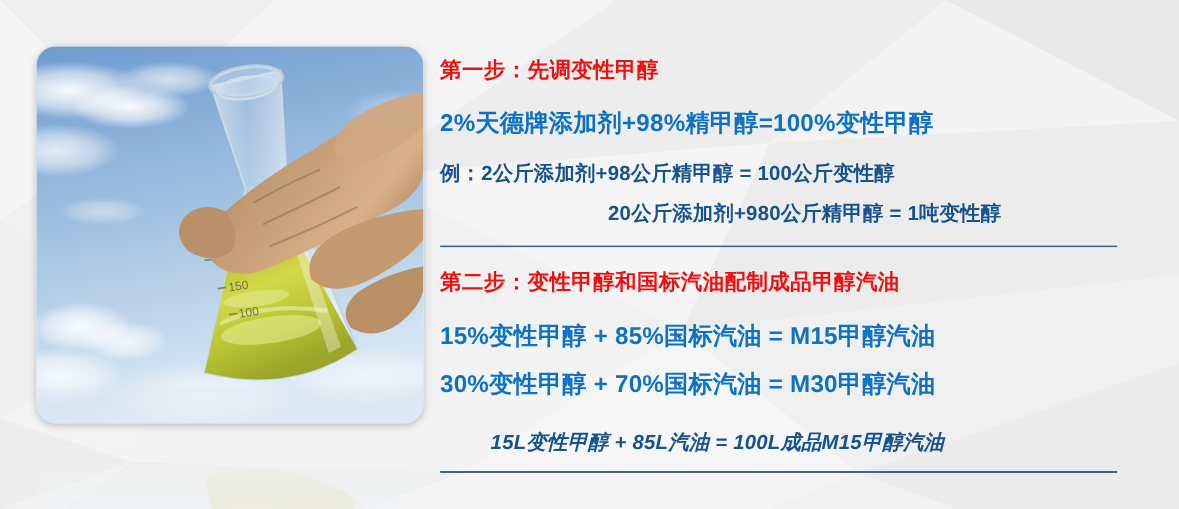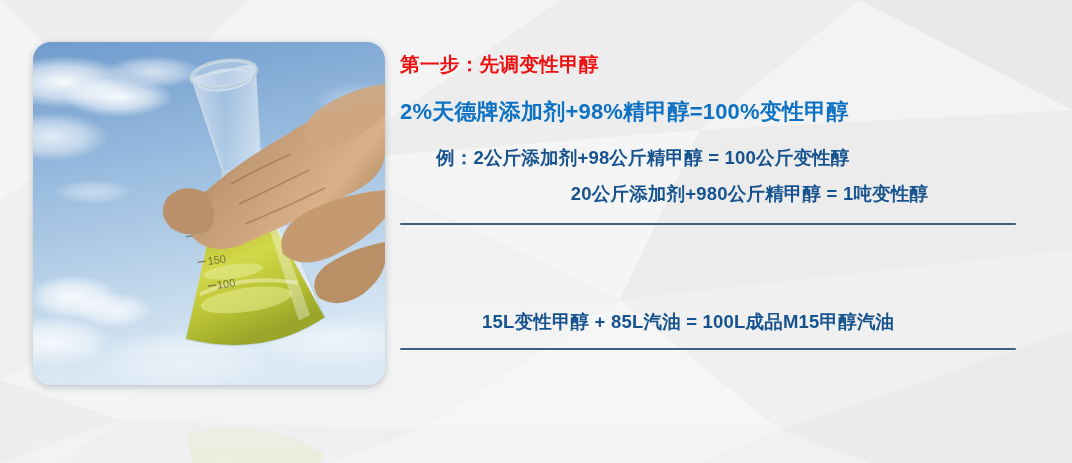--- a/index.html
+++ b/index.html
@@ -94,42 +94,41 @@
     line-height: 1.25;
   }
 
   .ex {
     color: #16538e;
     font-weight: bold;
     font-size: 18.5px;
     white-space: nowrap;
     letter-spacing: 0.2px;
     line-height: 1.25;
-    margin-left: 36px;
   }
 
   .rule {
     height: 0;
     border-top: 2px solid #3f5f86;
     width: 616px;
     border-radius: 1px;
   }
 
   
   .sp-a { height: 22px; }
   .sp-b { height: 20px; }
   .sp-c { height: 13px; }
   .sp-d { height: 18px; }
   .sp-e { height: 20px; }
   .sp-f { height: 16px; }
   .sp-g { height: 14px; }
   .sp-h { height: 15px; }
 
   .indent-1 { padding-left: 43px; text-align: center; }
-  .indent-2 { padding-left: 46px; }
+  .indent-2 { padding-left: 46px; font-style: italic; }
 </style>
 </head>
 <body>
 
 <div id="slide">
 
   <svg class="poly-bg" viewBox="0 0 1072 463" preserveAspectRatio="none">
     <rect x="0" y="0" width="1072" height="463" fill="#f2f2f2"></rect>
     <g stroke="none">
       <polygon points="0,0 250,0 120,120" fill="#eeeeee"></polygon>
@@ -277,22 +276,25 @@
     <div class="eq">2%天德牌添加剂+98%精甲醇=100%变性甲醇</div>
     <div class="sp-b"></div>
     <div class="ex">例：2公斤添加剂+98公斤精甲醇 = 100公斤变性醇</div>
     <div class="sp-c"></div>
     <div class="ex indent-1">20公斤添加剂+980公斤精甲醇 = 1吨变性醇</div>
     <div class="sp-d"></div>
 
     <div class="rule"></div>
 
     <div class="sp-e"></div>
+    <div class="step-head">第二步：变性甲醇和国标汽油配制成品甲醇汽油</div>
     <div class="sp-a"></div>
+    <div class="eq">15%变性甲醇 + 85%国标汽油 = M15甲醇汽油</div>
     <div class="sp-f"></div>
+    <div class="eq">30%变性甲醇 + 70%国标汽油 = M30甲醇汽油</div>
     <div class="sp-g"></div>
     <div class="sp-c"></div>
     <div class="ex indent-2">15L变性甲醇 + 85L汽油 = 100L成品M15甲醇汽油</div>
     <div class="sp-h"></div>
 
     <div class="rule"></div>
   </div>
 
 </div>
 

